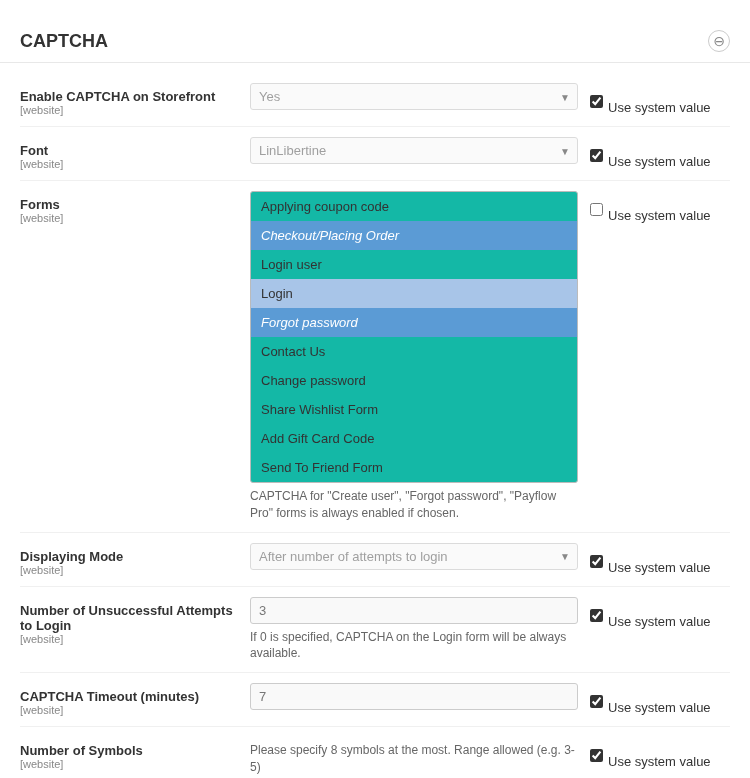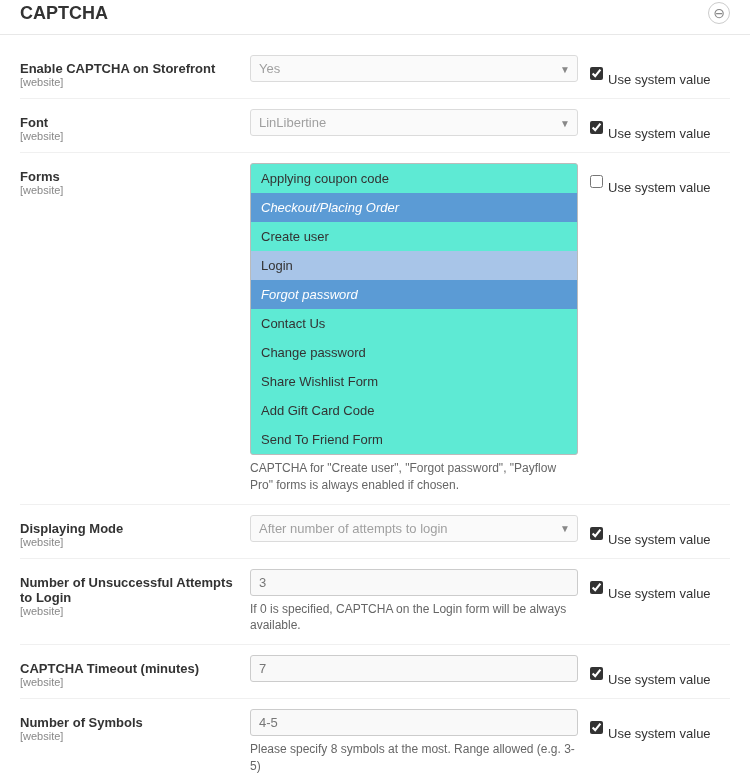--- a/index.html
+++ b/index.html
@@ -8,21 +8,21 @@
       font-size: 13px;
       color: #333;
       background: #fff;
       width: 750px;
       min-height: 778px;
     }
     .page-header {
       display: flex;
       align-items: center;
       justify-content: space-between;
-      padding: 2px 20px 10px 20px;
+      padding: 30px 20px 10px 20px;
       border-bottom: 1px solid #e8e8e8;
     }
     .page-title {
       font-size: 18px;
       font-weight: 600;
       color: #333;
     }
     .collapse-icon {
       width: 22px;
       height: 22px;
@@ -124,21 +124,21 @@
     }
     .use-system-value input[type="checkbox"] {
       cursor: pointer;
       accent-color: #333;
     }
     
     .multi-select-list {
       width: 100%;
       border: 1px solid #bbb;
       border-radius: 3px;
-      background: #5eead4;
+      background: #14b8a6;
       font-size: 13px;
       overflow: hidden;
     }
     .list-item {
       padding: 7px 10px;
       cursor: pointer;
       color: #333;
     }
     .list-item.selected {
       background: #a8c5e8;
@@ -211,21 +211,21 @@
   <div class="form-row">
     <div class="field-label-col">
       <span class="field-label">Forms</span>
       <span class="field-sublabel">[website]</span>
     </div>
     <div class="field-control-col">
       <div class="field-input-wrap">
         <div class="multi-select-list">
           <div class="list-item">Applying coupon code</div>
           <div class="list-item selected-dark">Checkout/Placing Order</div>
-          <div class="list-item">Create user</div>
+          <div class="list-item">Login user</div>
           <div class="list-item selected">Login</div>
           <div class="list-item selected-dark">Forgot password</div>
           <div class="list-item">Contact Us</div>
           <div class="list-item">Change password</div>
           <div class="list-item">Share Wishlist Form</div>
           <div class="list-item">Add Gift Card Code</div>
           <div class="list-item">Send To Friend Form</div>
         </div>
         <div class="help-text">CAPTCHA for "Create user", "Forgot password", "Payflow Pro" forms is always enabled if chosen.</div>
       </div>
@@ -290,21 +290,20 @@
     </div>
   </div>
 
   <div class="form-row">
     <div class="field-label-col">
       <span class="field-label">Number of Symbols</span>
       <span class="field-sublabel">[website]</span>
     </div>
     <div class="field-control-col">
       <div class="field-input-wrap">
-        <input class="form-input" type="text" value="4-5" disabled="" style="">
         <div class="help-text">Please specify 8 symbols at the most. Range allowed (e.g. 3-5)</div>
       </div>
       <div class="use-system-value">
         <input type="checkbox" id="usesys7" checked="" style="">
         <label for="usesys7">Use system value</label>
       </div>
     </div>
   </div>
 
 </div>

